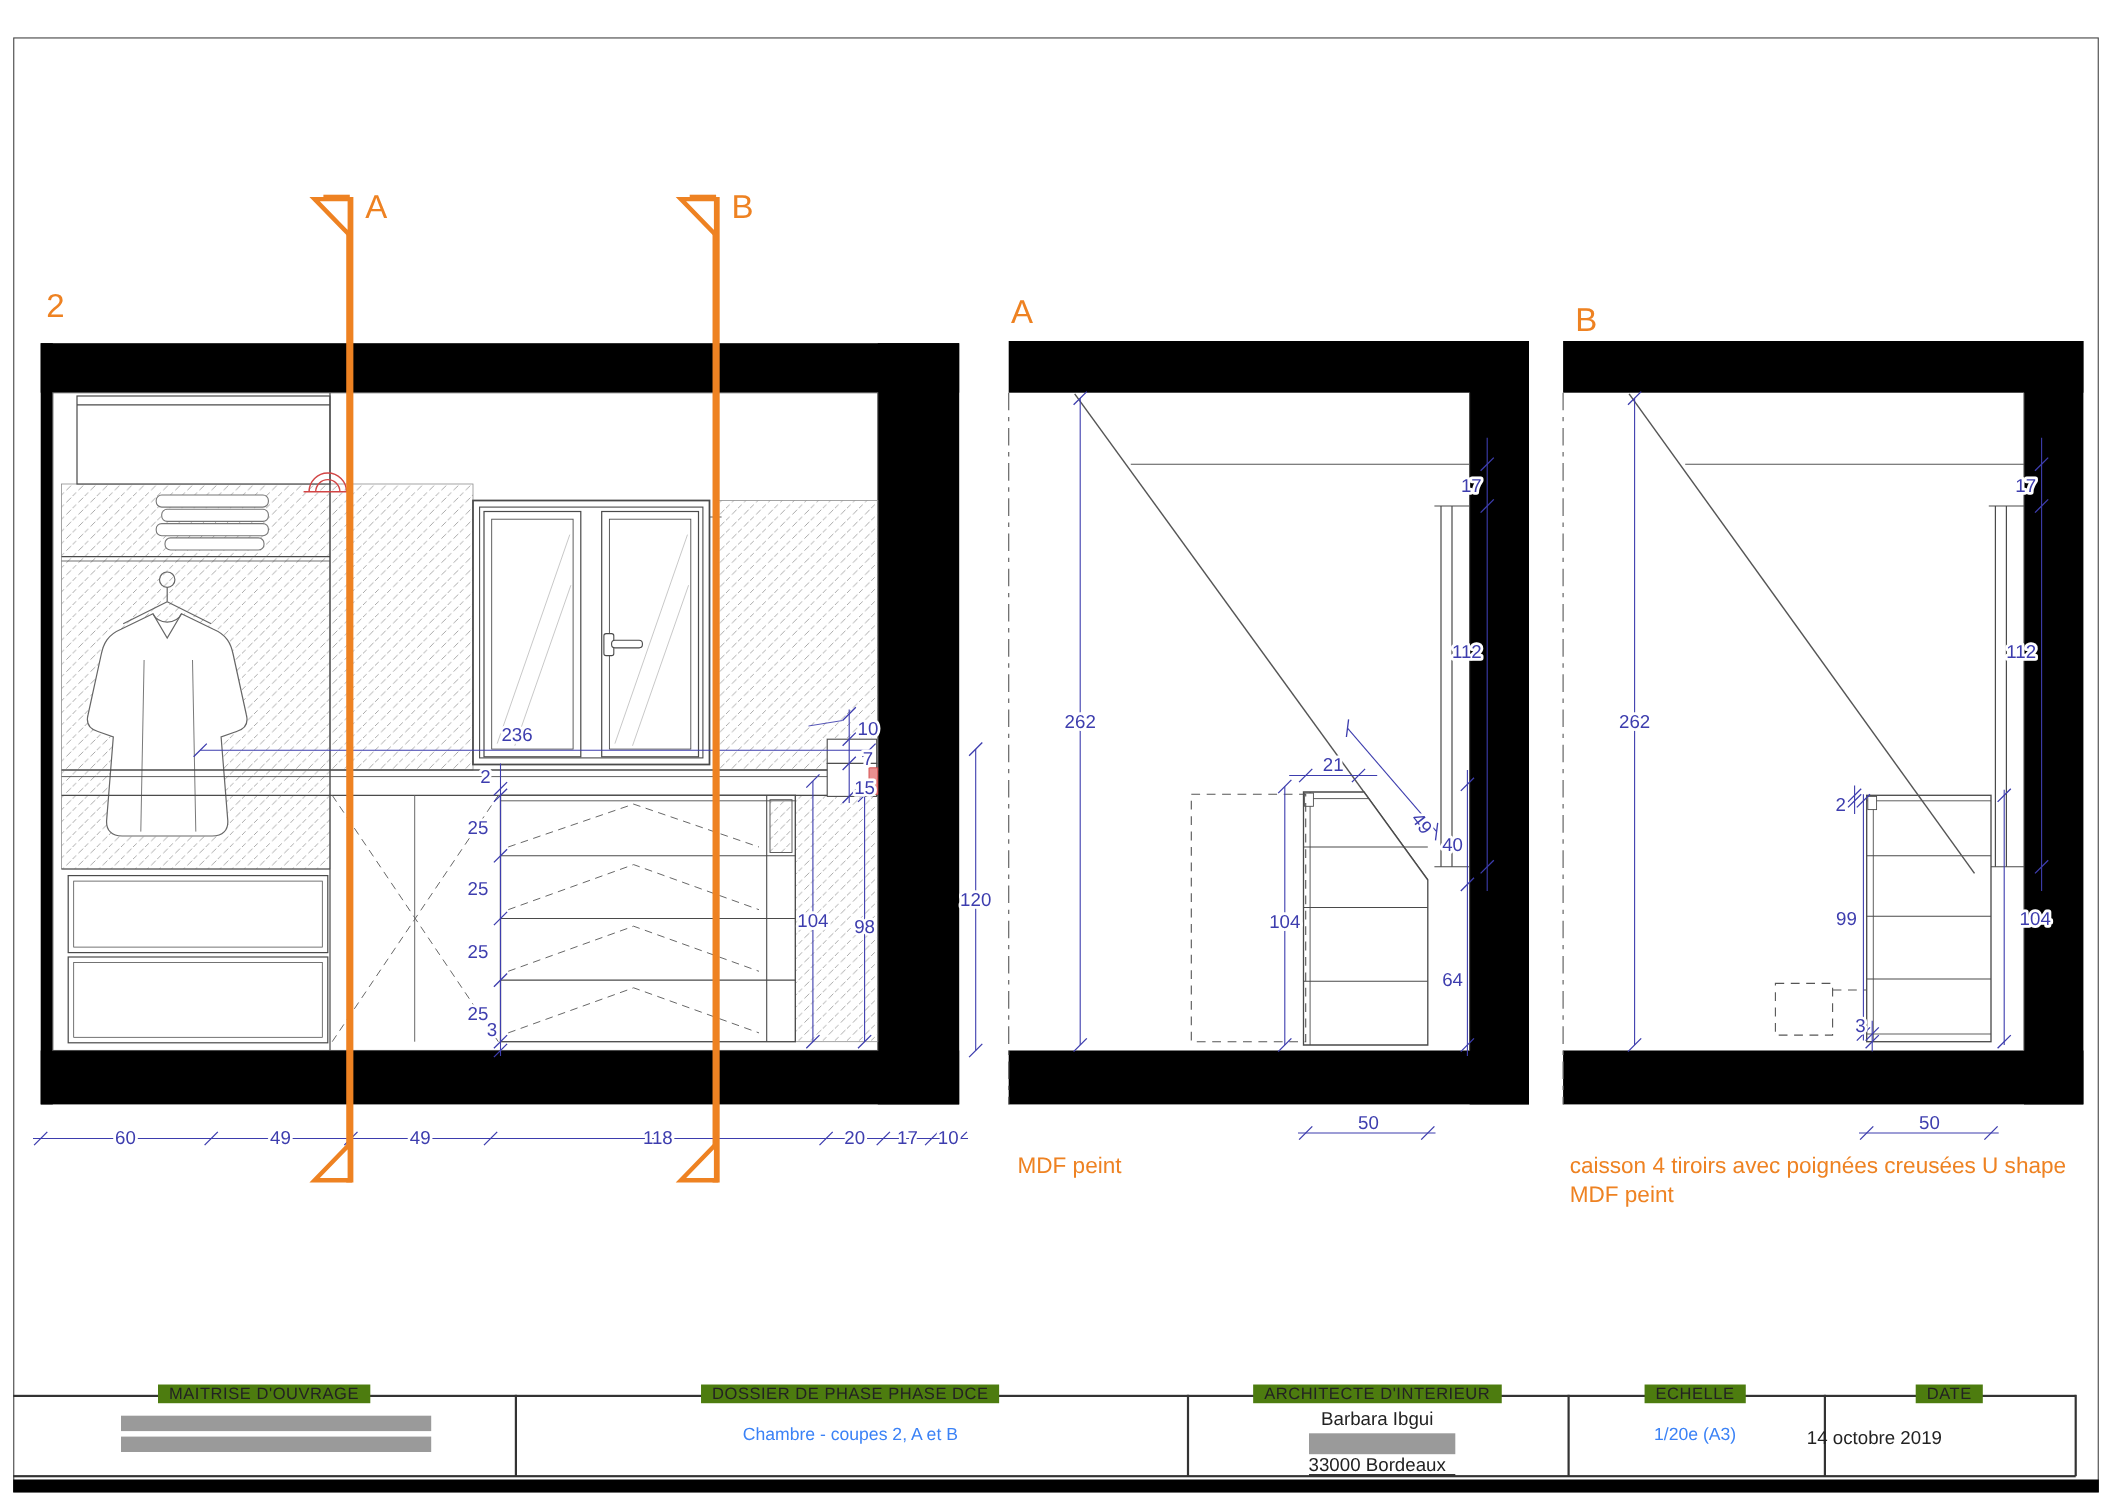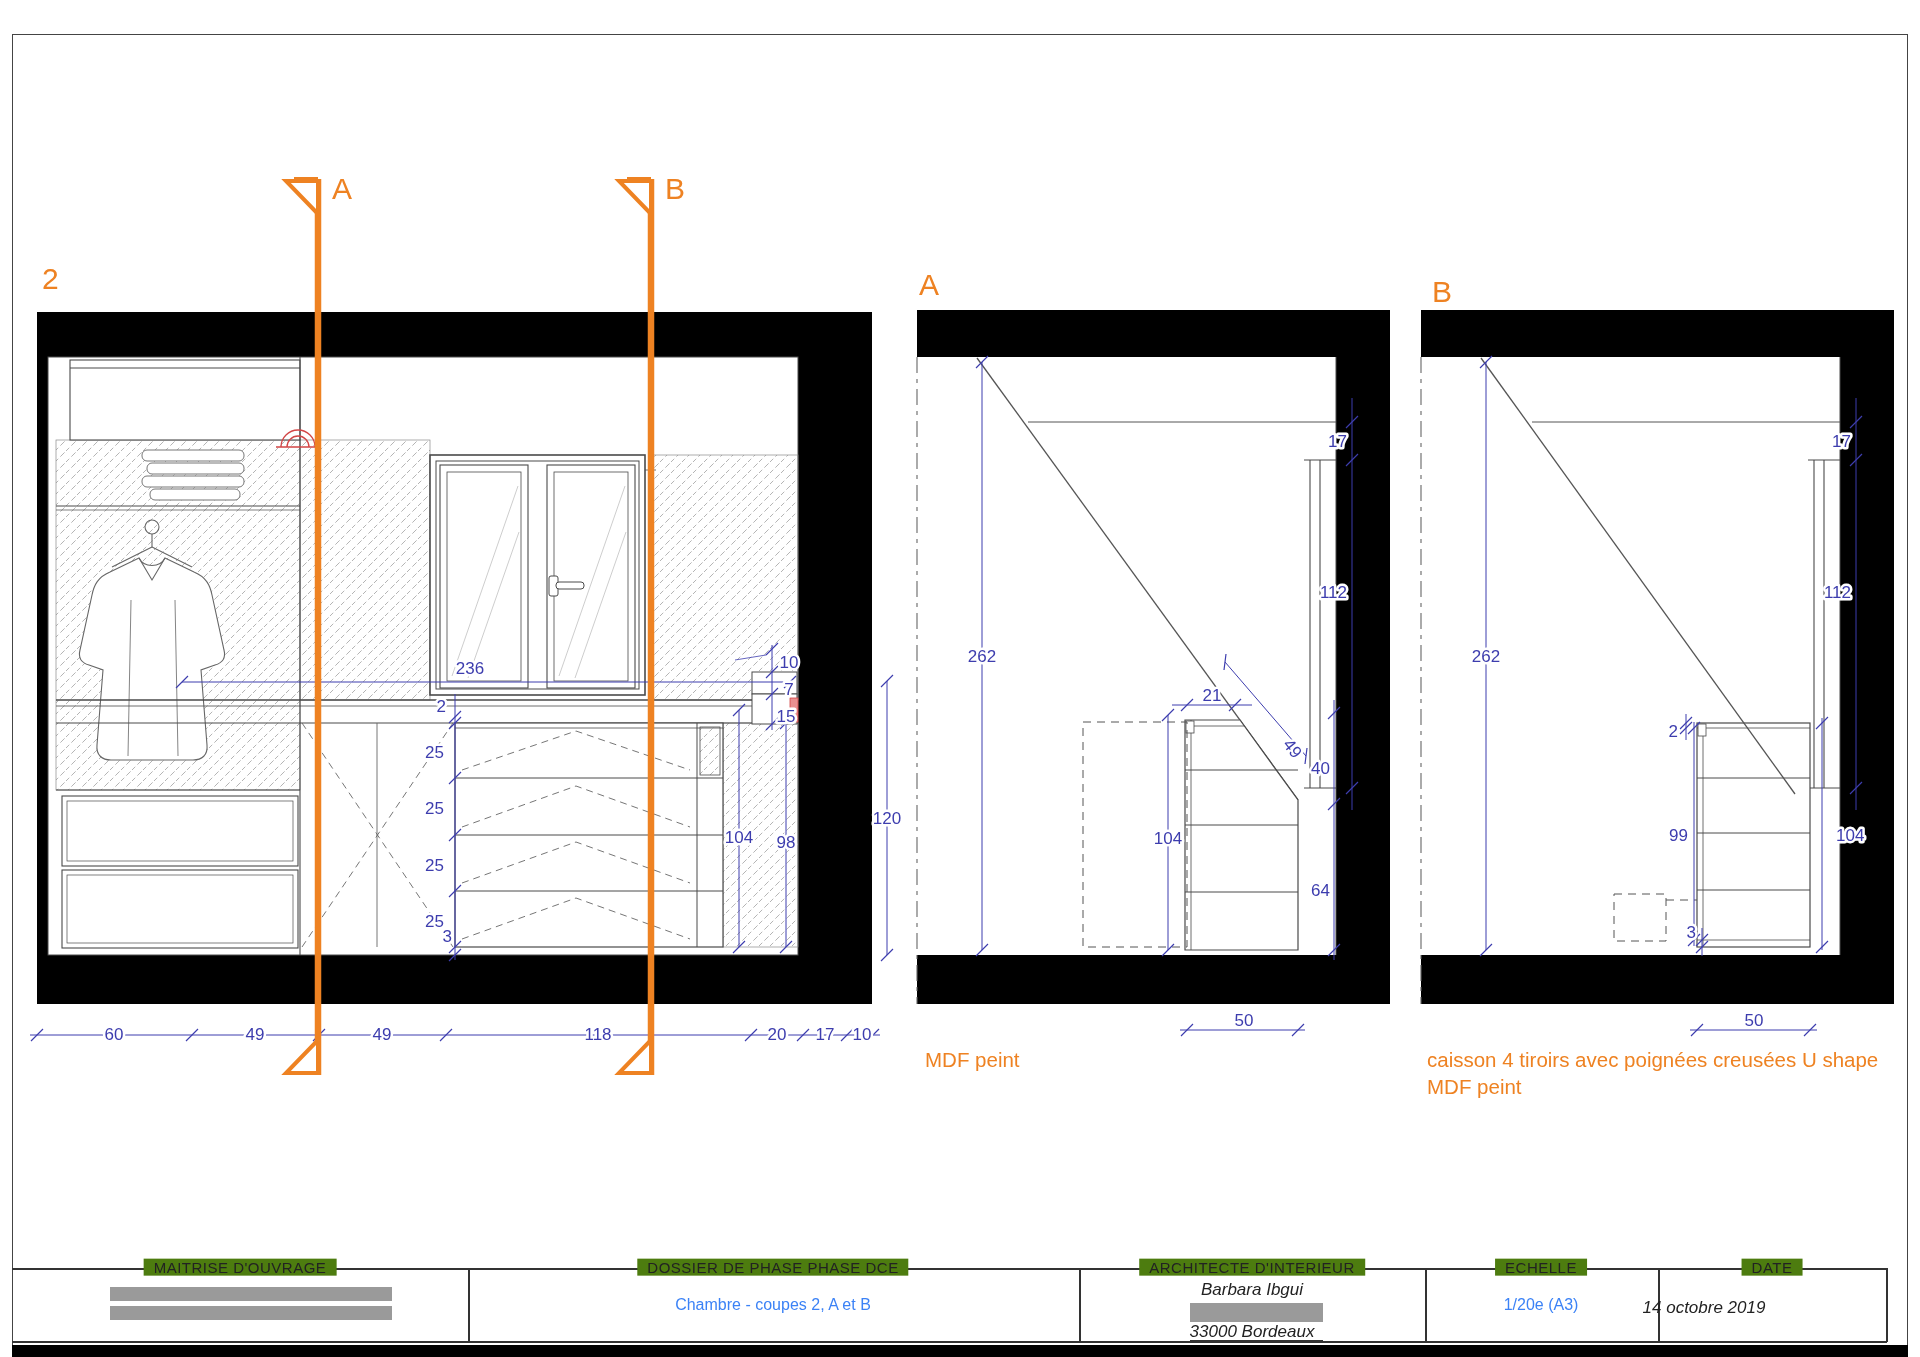--- a/index.html
+++ b/index.html
@@ -8,21 +8,21 @@
   #border{position:absolute;left:12px;top:34px;width:1894px;height:1321px;border:1.5px solid #444;}
   svg{position:absolute;left:0;top:0;}
   .seclabel{position:absolute;color:#ee8222;font-size:30px;font-weight:400;}
   .flaglabel{position:absolute;color:#ee8222;font-size:30px;}
   .note{position:absolute;color:#ee8222;font-size:20.5px;line-height:27px;}
   
   .tb-line{position:absolute;background:#333;}
   .tb-header{position:absolute;transform:translate(-50%,-55%);background:#4d7c0f;padding:0 10px;
              font-size:15px;color:#222;white-space:nowrap;letter-spacing:.5px;}
   .tb-value{position:absolute;transform:translateX(-50%);font-size:16px;color:#3b82f6;white-space:nowrap;}
-  .tb-small{position:absolute;transform:translateX(-50%);font-size:17px;color:#222;white-space:nowrap;font-style:italic;}
+  .tb-small{position:absolute;transform:translateX(-50%);font-size:17px;color:#222;white-space:nowrap;}
   .redact{position:absolute;background:#9a9a9a;}
   .thickbar{position:absolute;left:12px;top:1345px;width:1896px;height:12px;background:#000;}
 </style>
 </head>
 <body>
 
 <div id="canvas">
   <div id="border"></div>
 
   <svg width="1920" height="1357" viewBox="0 0 1920 1357">

